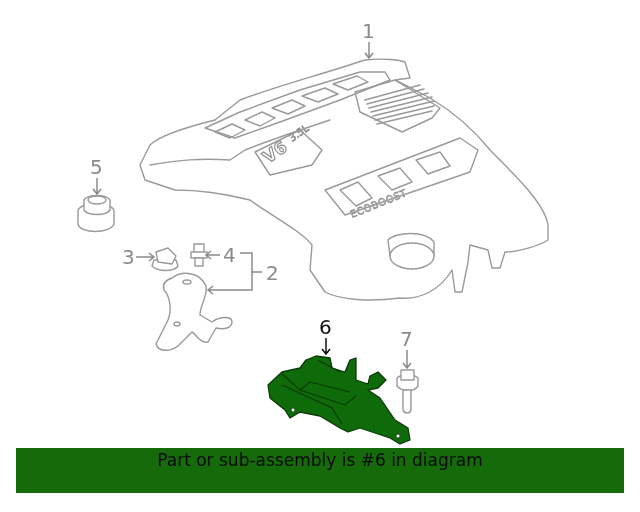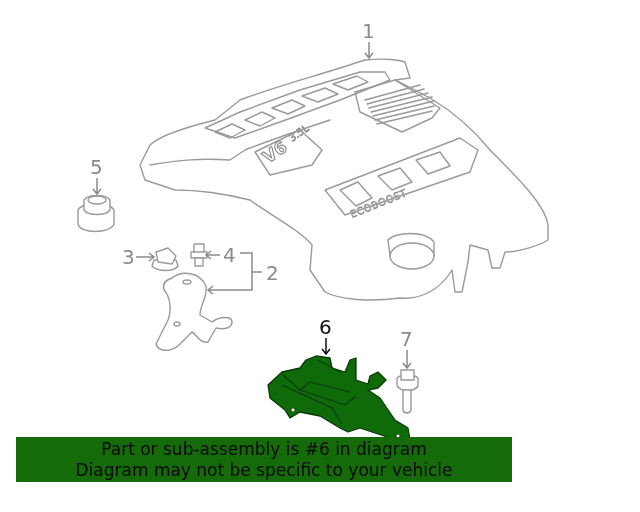--- a/index.html
+++ b/index.html
@@ -8,21 +8,21 @@
     #diagram { position: absolute; left: 0; top: 0; width: 640px; height: 456px; }
     .callout { font-family: "DejaVu Sans", sans-serif; font-size: 20px; fill: #8a8a8a; }
     .callout.active { fill: #111111; }
     .line { stroke: #9a9a9a; stroke-width: 1.4; fill: none; stroke-linejoin: round; stroke-linecap: round; }
     .line-fill { stroke: #9a9a9a; stroke-width: 1.4; fill: #ffffff; stroke-linejoin: round; }
     .leader { stroke: #8a8a8a; stroke-width: 1.5; fill: none; }
     .leader.active { stroke: #111111; }
     .part6 { fill: #0f6a0a; stroke: #0a3a06; stroke-width: 1.3; stroke-linejoin: round; }
     .part6-hl { fill: none; stroke: #0a3a06; stroke-width: 1.1; }
     .banner {
-      position: absolute; left: 16px; top: 437px; width: 496px; height: 45px;
+      position: absolute; left: 16px; top: 448px; width: 608px; height: 45px;
       background: #156a0a; color: #0a0a0a; text-align: center;
       font-family: "DejaVu Sans", sans-serif; font-size: 17px; line-height: 21px;
       padding-top: 2px; box-sizing: border-box;
     }
     .banner div { white-space: nowrap; }
   </style>
 </head>
 <body>
 
 <svg id="diagram" viewBox="0 0 640 456" xmlns="http://www.w3.org/2000/svg">
@@ -105,14 +105,13 @@
     <path class="leader active" d="M326,338 L326,354 M322,349 L326,354 L330,349"></path>
   </g>
   <g>
     <text x="400" y="346" class="callout">7</text>
     <path class="leader" d="M407,350 L407,368 M403,363 L407,368 L411,363"></path>
   </g>
 </svg>
 
 <div class="banner">
   <div>Part or sub-assembly is #6 in diagram</div>
-  <div>Diagram may not be specific to your vehicle</div>
 </div>
 
 </body></html>

